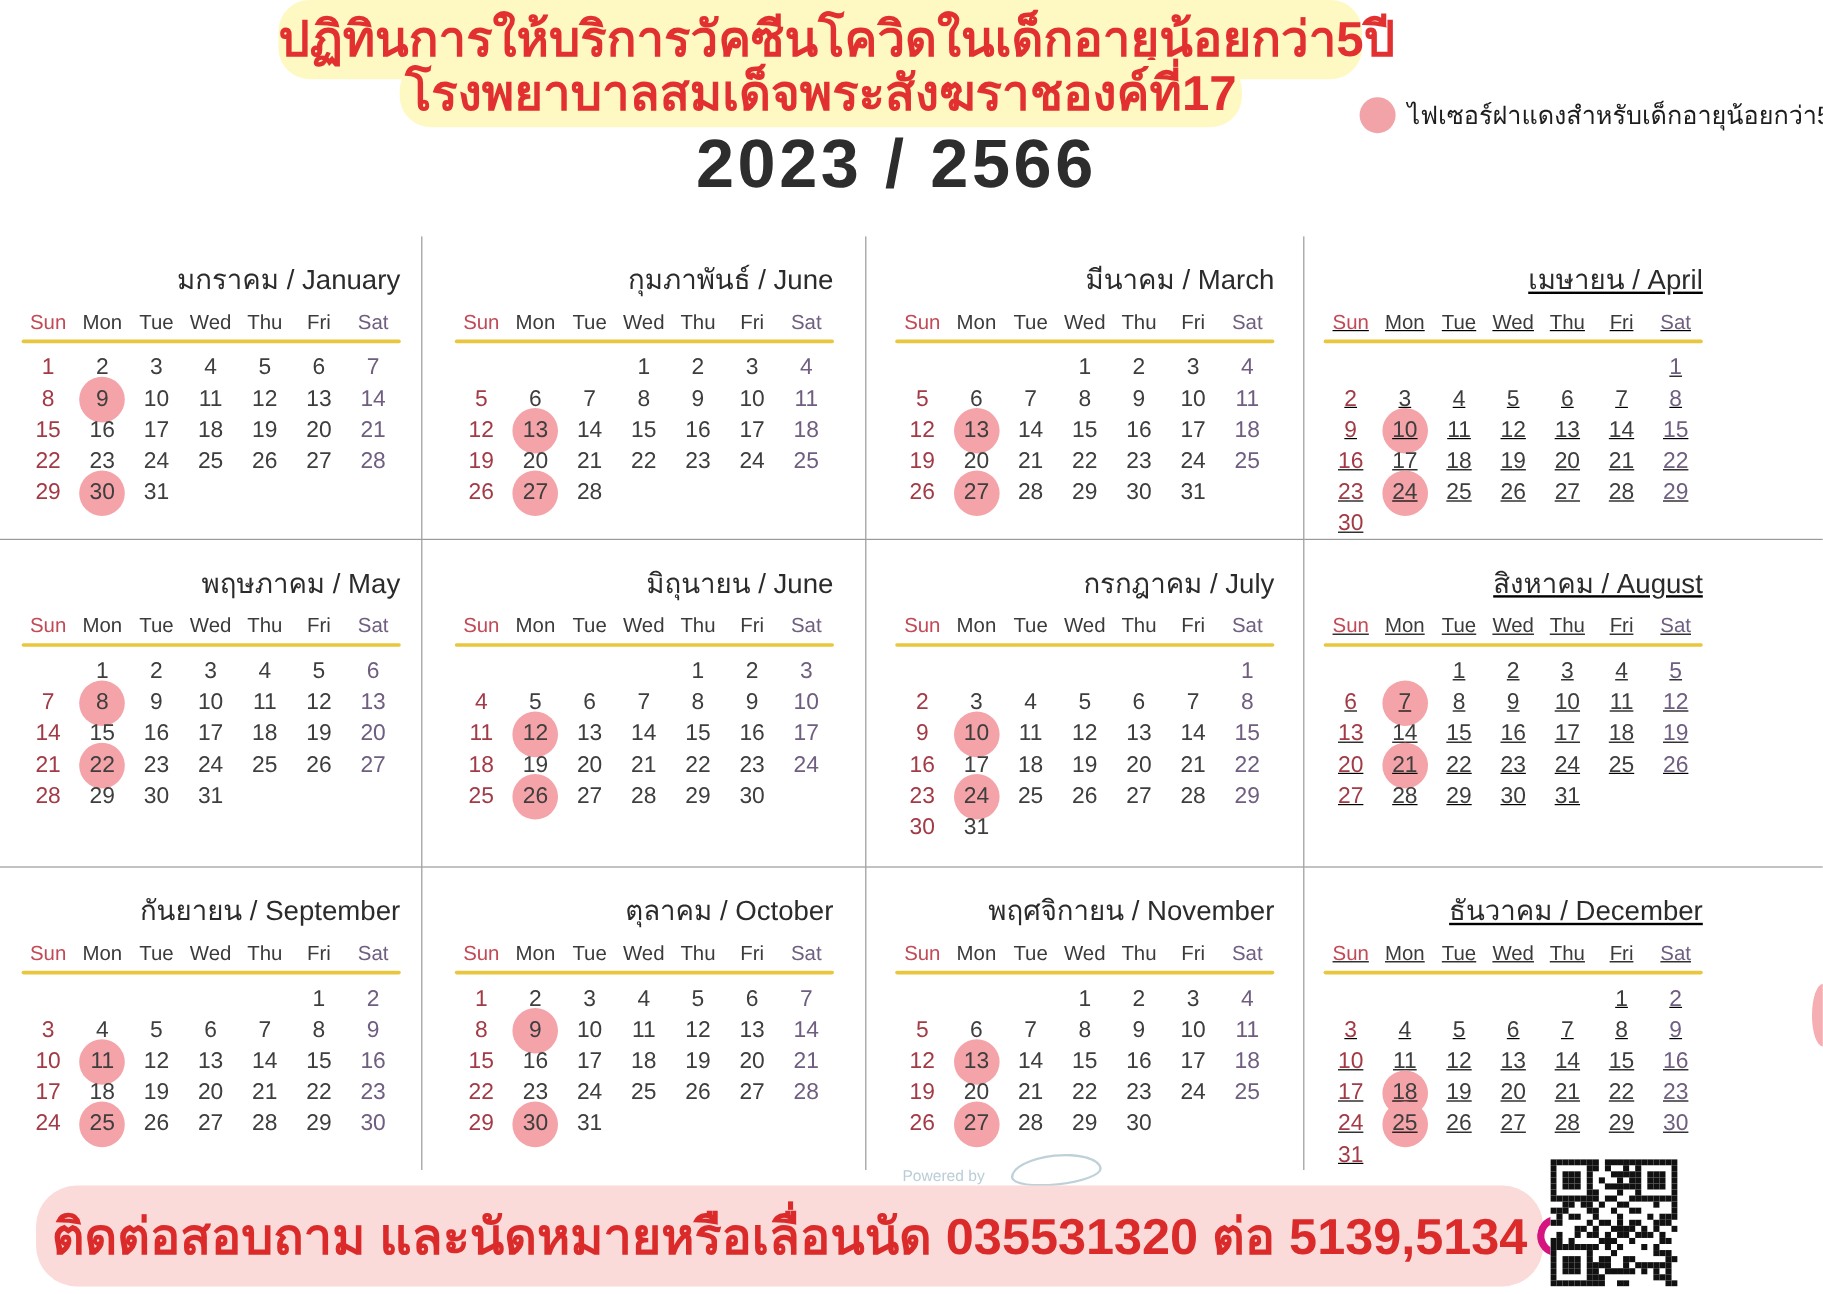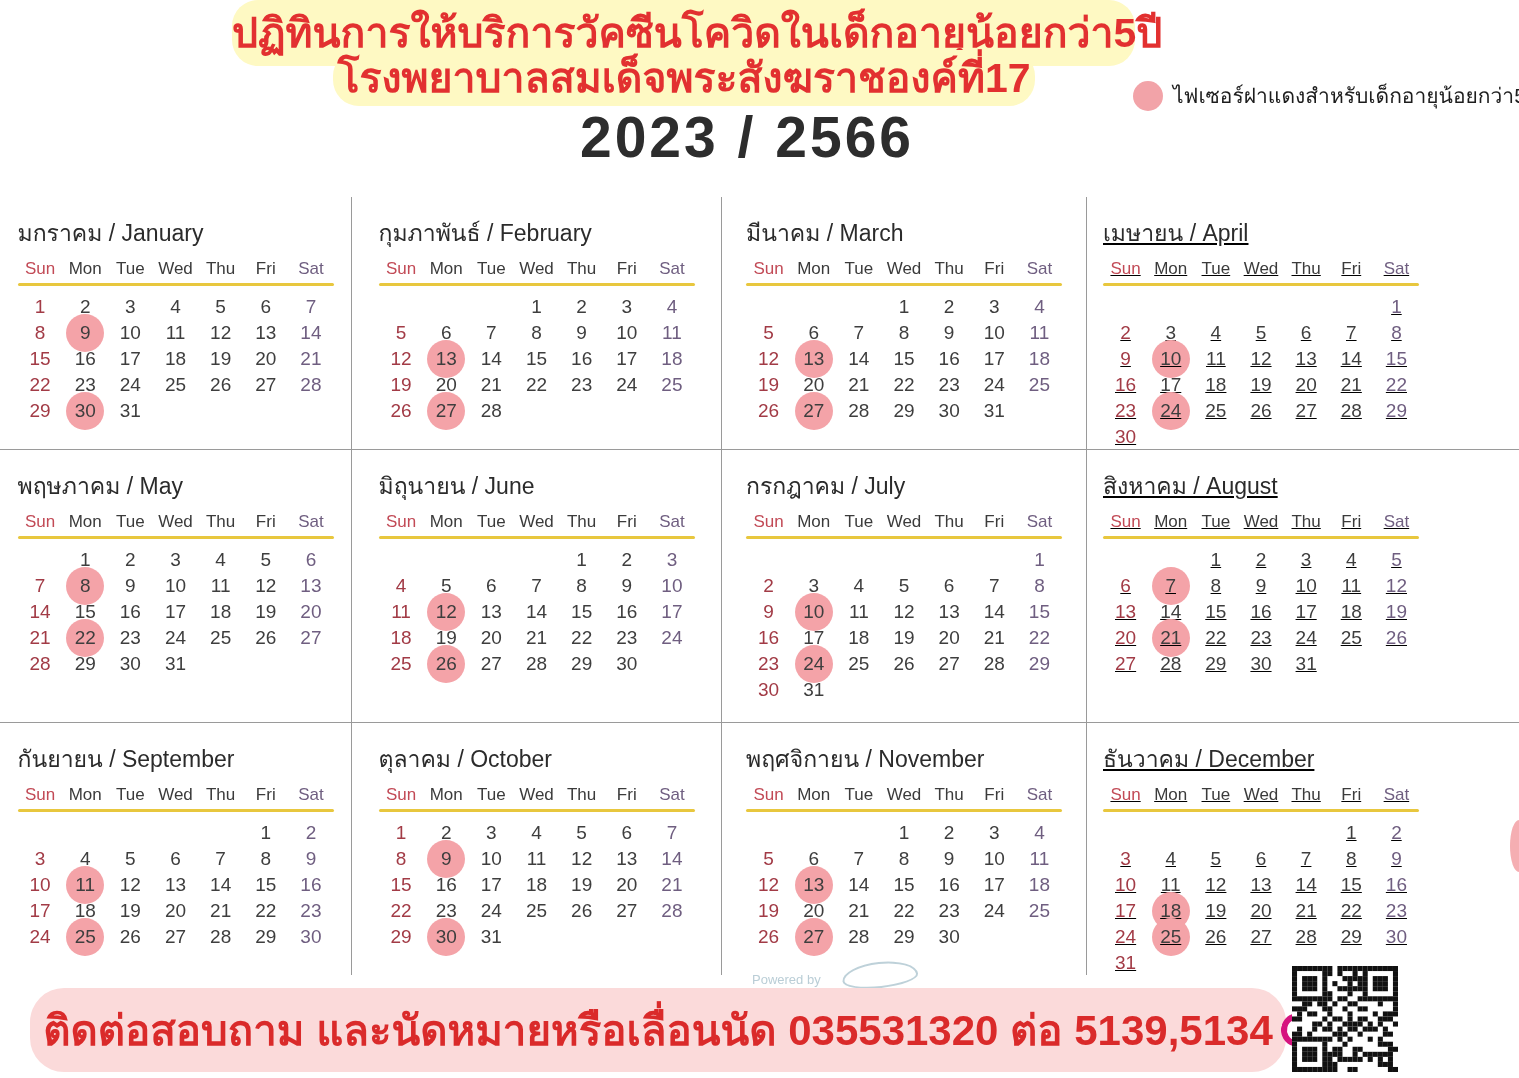--- a/index.html
+++ b/index.html
@@ -29,21 +29,21 @@
     position:absolute;left:0;top:197px;width:1519px;
     display:grid;grid-template-columns:352px 370px 365px 432px;
     grid-template-rows:253px 273px 252px;z-index:1;
   }
   .mcell{border-right:1px solid #9a9a9a;border-bottom:1px solid #9a9a9a;box-sizing:border-box;}
   .mcell.last-col{border-right:none;}
   .mcell.last-row{border-bottom:none;}
   .minner{width:316px;margin:0 auto;}
   .mcell.last-col .minner{margin:0 82px 0 16px;text-decoration:underline;}
   .mtitle{
-    text-align:left;font-size:23px;font-weight:500;color:#2b2b2b;
+    text-align:right;font-size:23px;font-weight:500;color:#2b2b2b;
     margin:18px 0 8px;white-space:nowrap;
   }
   .dhead{display:grid;grid-template-columns:repeat(7,1fr);font-size:17px;font-weight:500;}
   .dhead span{text-align:center;color:#3b3b3b;}
   .dhead span.d0{color:#c24a56;}
   .dhead span.d6{color:#6f5e80;}
   .yline{height:3px;background:#e8c73e;border-radius:2px;margin:4px 0 8px;}
   .dates{
     display:grid;grid-template-columns:repeat(7,1fr);grid-auto-rows:26px;
     font-size:19px;font-weight:500;
@@ -152,21 +152,21 @@
           <span class="d6">28</span>
           <span class="d0">29</span>
           <span class="d1 hl">30</span>
           <span class="d2">31</span>
         </div>
     </div>
   </div>
 
   <div class="mcell">
     <div class="minner">
-      <div class="mtitle">กุมภาพันธ์ / February</div>
+      <div class="mtitle">กุมภาพันธ์ / June</div>
       <div class="dhead">
           <span class="d0">Sun</span>
           <span class="d1">Mon</span>
           <span class="d2">Tue</span>
           <span class="d3">Wed</span>
           <span class="d4">Thu</span>
           <span class="d5">Fri</span>
           <span class="d6">Sat</span>
         </div>
       <div class="yline"></div>

